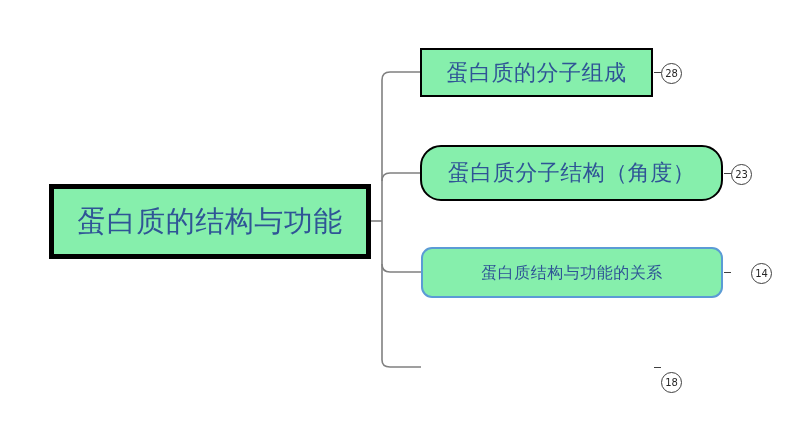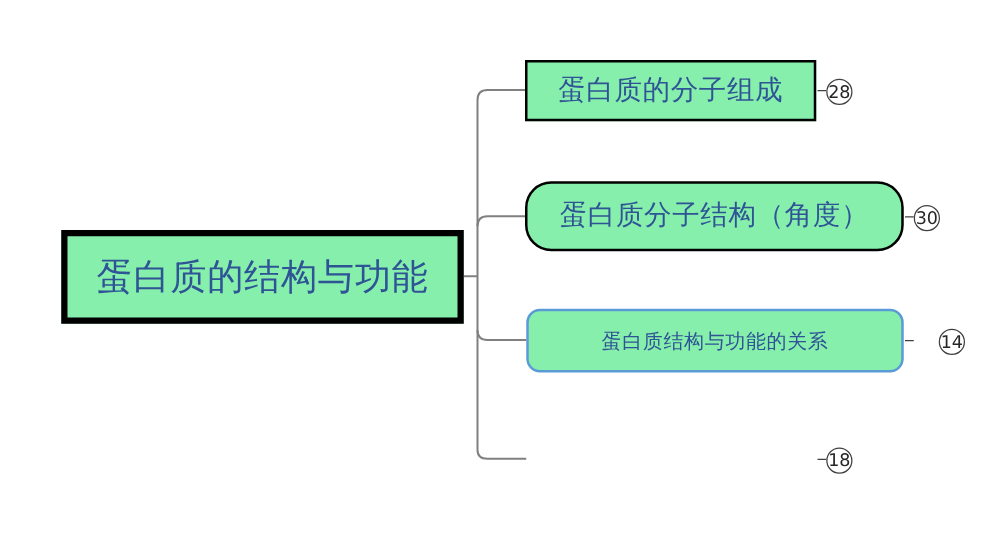--- a/index.html
+++ b/index.html
@@ -85,42 +85,42 @@
   
   .badge {
     position: absolute;
     z-index: 3;
     width: 19px;
     height: 19px;
     border: 1px solid #404040;
     border-radius: 50%;
     background: #ffffff;
     color: #262626;
-    font-size: 14px;
+    font-size: 10px;
     line-height: 1;
     display: flex;
     align-items: center;
     justify-content: center;
     font-family: "DejaVu Sans", "Liberation Sans", sans-serif;
   }
   .badge-stem {
     position: absolute;
     z-index: 3;
     height: 1px;
     width: 7px;
     background: #404040;
   }
 
   .badge-1 { left: 661px; top: 63px; }
   .stem-1  { left: 654px; top: 72px; }
   .badge-2 { left: 731px; top: 164px; }
   .stem-2  { left: 724px; top: 173px; }
   .badge-3 { left: 731px; top: 263px; margin-left: 20px; }
   .stem-3  { left: 724px; top: 272px; }
-  .badge-4 { left: 661px; top: 358px; }
+  .badge-4 { left: 661px; top: 372px; }
   .stem-4  { left: 654px; top: 367px; }
 </style>
 </head>
 <body>
 
 <div id="mindmap-canvas">
 
   <svg id="connectors" viewBox="0 0 796 444" width="796" height="444">
 
     <path d="M371 221 L382 221" fill="none" stroke="#808080" stroke-width="1.6"></path>
@@ -143,21 +143,21 @@
   <div class="node node-branch node-b1">
     <span class="node-label">蛋白质的分子组成</span>
   </div>
   <div class="badge-stem stem-1"></div>
   <div class="badge badge-1">28</div>
 
   <div class="node node-branch node-b2">
     <span class="node-label">蛋白质分子结构（角度）</span>
   </div>
   <div class="badge-stem stem-2"></div>
-  <div class="badge badge-2">30</div>
+  <div class="badge badge-2">23</div>
 
   <div class="node node-rounded node-b3">
     <span class="node-label">蛋白质结构与功能的关系</span>
   </div>
   <div class="badge-stem stem-3"></div>
   <div class="badge badge-3">14</div>
 
   <div class="badge-stem stem-4"></div>
   <div class="badge badge-4">18</div>
 

